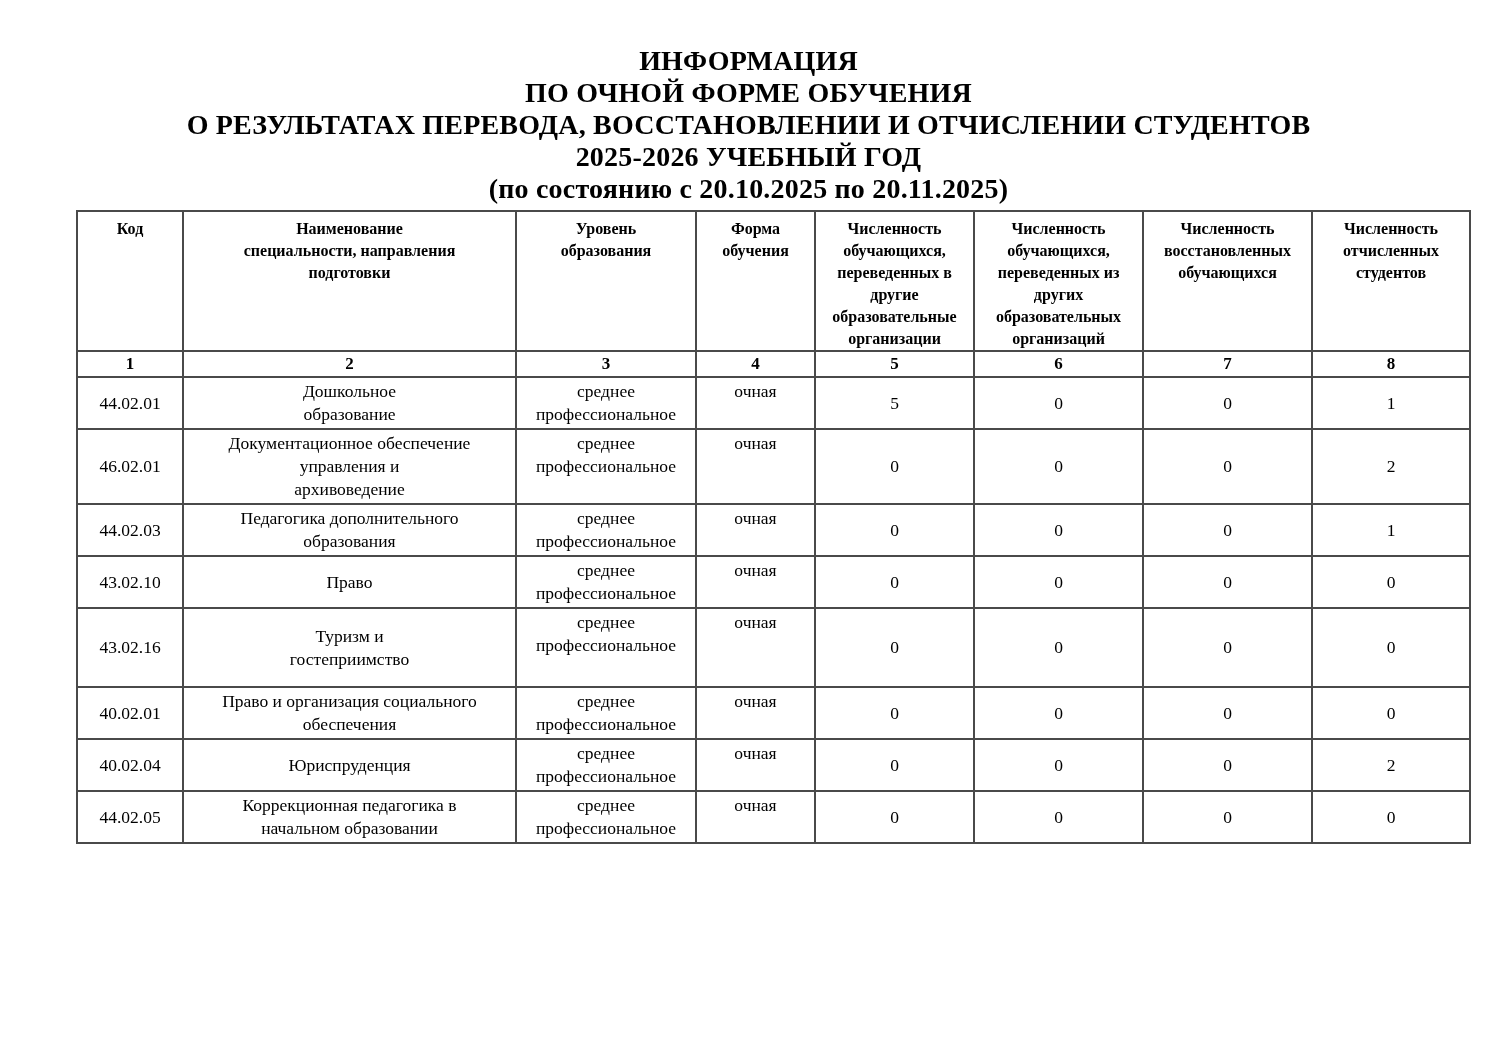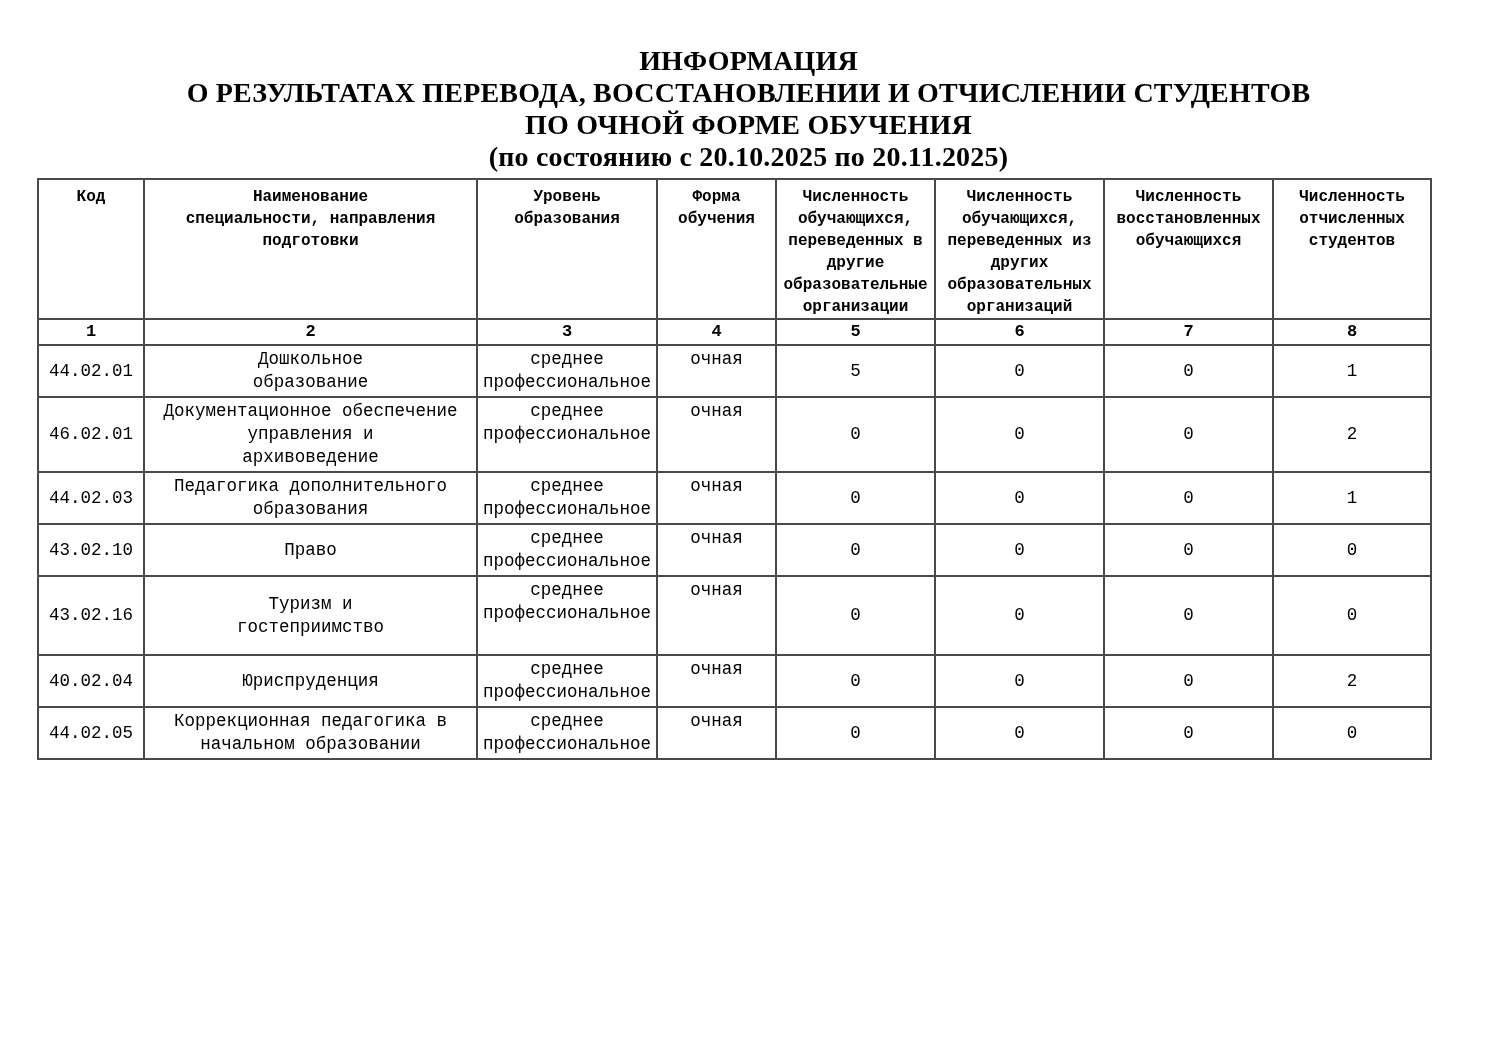--- a/index.html
+++ b/index.html
@@ -16,22 +16,21 @@
     text-align: center;
     font-weight: bold;
     font-size: 28px;
     line-height: 32px;
     letter-spacing: 0.2px;
   }
   table.results {
     border-collapse: collapse;
     table-layout: fixed;
     width: 1393px;
-    margin: 5px 0 0 37px;
-    font-family: Liberation Mono, monospace;
+    margin: 5px 0 0 76px;
   }
   table.results th,
   table.results td {
     border: 2px solid #4a4a4a;
     text-align: center;
     white-space: pre-line;
     overflow: hidden;
   }
   tr.header-row { height: 138px; }
   tr.header-row th {
@@ -64,22 +63,23 @@
   tbody.data-rows tr:nth-child(6)  { height: 48px; }
   tbody.data-rows tr:nth-child(11) { height: 48px; }
 </style>
 </head>
 <body>
 
 <div class="page">
 
   <div class="title-block">
     <div>ИНФОРМАЦИЯ</div>
+    <div>ПО ОЧНОЙ ФОРМЕ ОБУЧЕНИЯ</div>
     <div>О РЕЗУЛЬТАТАХ ПЕРЕВОДА, ВОССТАНОВЛЕНИИ И ОТЧИСЛЕНИИ СТУДЕНТОВ</div>
-    <div>ПО ОЧНОЙ ФОРМЕ ОБУЧЕНИЯ</div>
+    <div>2025-2026 УЧЕБНЫЙ ГОД</div>
     <div>(по состоянию с 20.10.2025 по 20.11.2025)</div>
   </div>
 
   <table class="results">
     <colgroup>
       <col style="width:106px">
       <col style="width:333px">
       <col style="width:180px">
       <col style="width:119px">
       <col style="width:159px">
@@ -182,20 +182,32 @@
 гостеприимство</td>
           <td class="cell-level">среднее
 профессиональное</td>
           <td class="cell-form">очная</td>
           <td class="cell-value">0</td>
           <td class="cell-value">0</td>
           <td class="cell-value">0</td>
           <td class="cell-value">0</td>
         </tr>
         <tr>
+          <td class="cell-code">40.02.01</td>
+          <td class="cell-name">Право и организация социального
+обеспечения</td>
+          <td class="cell-level">среднее
+профессиональное</td>
+          <td class="cell-form">очная</td>
+          <td class="cell-value">0</td>
+          <td class="cell-value">0</td>
+          <td class="cell-value">0</td>
+          <td class="cell-value">0</td>
+        </tr>
+        <tr>
           <td class="cell-code">40.02.04</td>
           <td class="cell-name">Юриспруденция</td>
           <td class="cell-level">среднее
 профессиональное</td>
           <td class="cell-form">очная</td>
           <td class="cell-value">0</td>
           <td class="cell-value">0</td>
           <td class="cell-value">0</td>
           <td class="cell-value">2</td>
         </tr>

